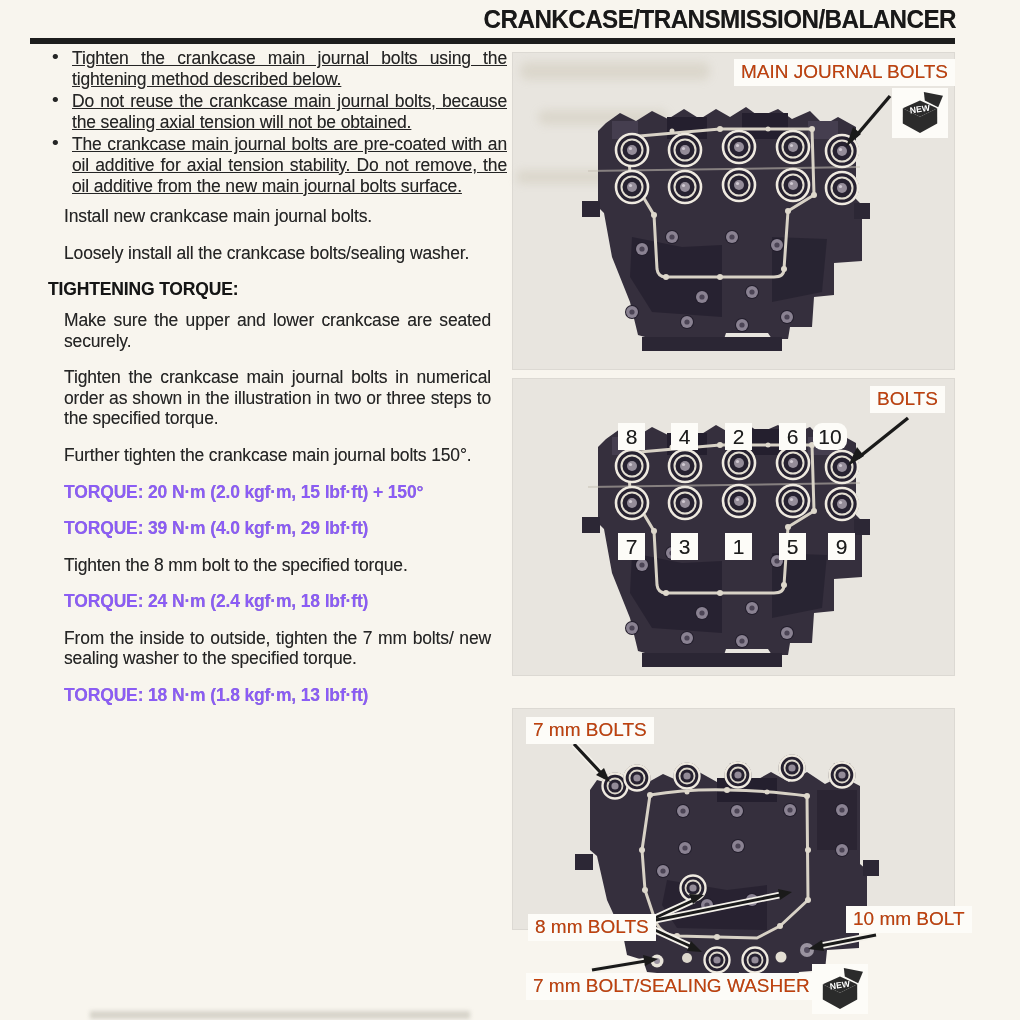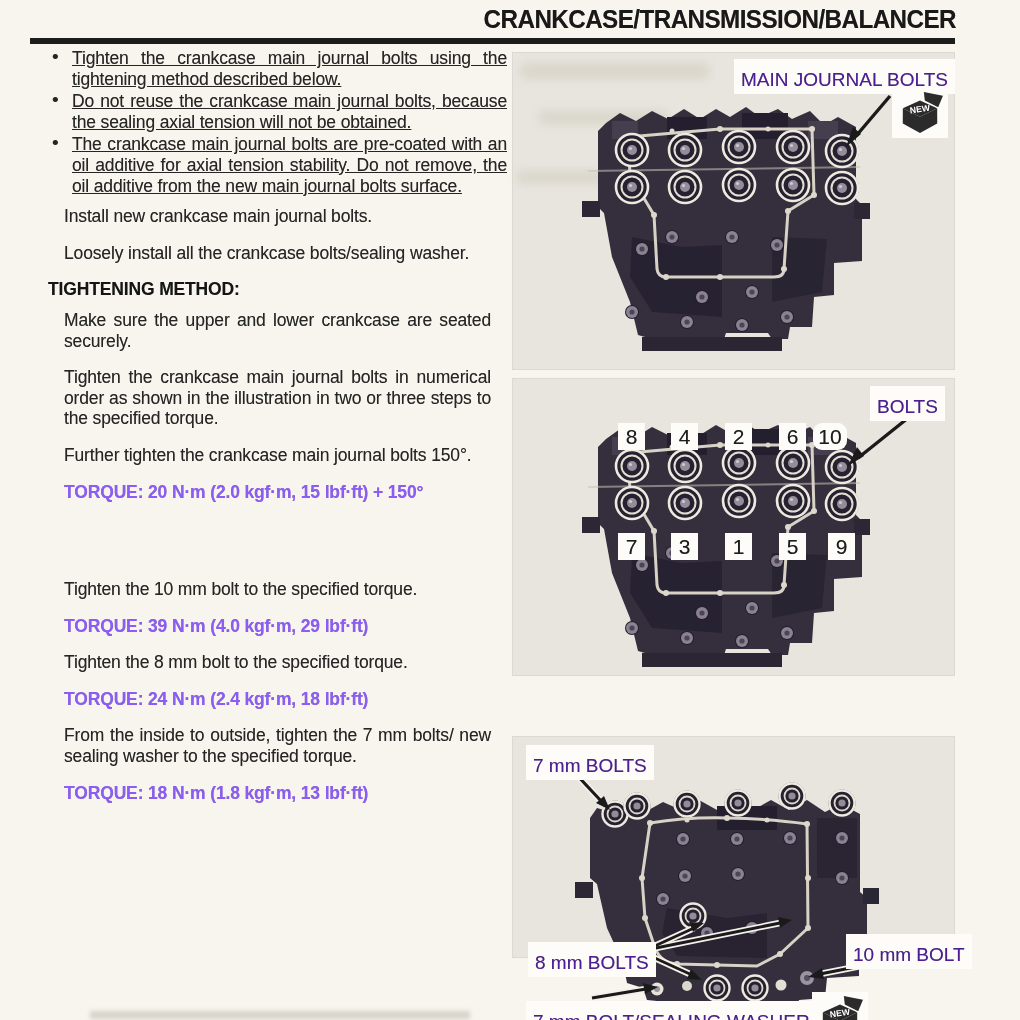--- a/index.html
+++ b/index.html
@@ -23,24 +23,24 @@
   .mt-xl{margin-top:68px;}
   .mt-step{margin-top:77px;}
   .mt-tq{margin-top:16px;}
   .method-head{margin:0;font-size:17.5px;font-weight:bold;color:#151515;}
   .torque{font-weight:bold;color:#8b5cf6;text-align:left;}
   
   .panel{position:absolute;left:512px;width:443px;background:#e8e5df;
          box-shadow:inset 0 0 0 1px rgba(0,0,0,.05);}
   #fig1{top:52px;height:318px;}
   #fig2{top:378px;height:298px;}
-  #fig3{top:736px;height:222px;text-align:center;}
+  #fig3{top:708px;height:222px;text-align:center;}
   .art{position:absolute;left:0;top:0;}
-  .callout{position:absolute;background:#fdfcf8;padding:9px 7px 2px 7px;font-size:19px;
-           line-height:24px;white-space:nowrap;color:#4c1d95;text-shadow:0 0 .3px rgba(0,0,0,.4);}
+  .callout{position:absolute;background:#fdfcf8;padding:1px 7px 2px 7px;font-size:19px;
+           line-height:24px;white-space:nowrap;color:#c2410c;text-shadow:0 0 .3px rgba(0,0,0,.4);}
   .numbox{position:absolute;width:27px;height:27px;background:#fdfcf8;font-size:21px;
           line-height:27px;text-align:center;color:#1c1c1c;text-shadow:0 0 .3px rgba(0,0,0,.4);}
   .numbox.wide{width:34px;}
   .newbox{position:absolute;background:#fdfcf8;display:flex;align-items:center;justify-content:center;}
   .smudge{position:absolute;background:rgba(178,168,140,.22);filter:blur(4px);border-radius:8px;}
   .bleed-bottom{position:absolute;left:90px;top:1011px;width:380px;height:8px;
           background:rgba(140,135,120,.30);filter:blur(2px);}
 </style>
 </head>
 <body>
@@ -177,27 +177,26 @@
 
   <div class="left-col">
     <ul class="bullets">
       <li><span>Tighten the crankcase main journal bolts using the tightening method described below.</span></li>
       <li><span>Do not reuse the crankcase main journal bolts, because the sealing axial tension will not be obtained.</span></li>
       <li><span>The crankcase main journal bolts are pre-coated with an oil additive for axial tension stability. Do not remove, the oil additive from the new main journal bolts surface.</span></li>
     </ul>
     <p class="para mt-sm">Install new crankcase main journal bolts.</p>
     <p class="para">Loosely install all the crankcase bolts/sealing washer.</p>
 
-    <h3 class="method-head mt-xl">TIGHTENING METHOD:</h3>
+    <h3 class="method-head mt-xl">TIGHTENING TORQUE:</h3>
     <p class="para mt-sm">Make sure the upper and lower crankcase are seated securely.</p>
     <p class="para mt-md">Tighten the crankcase main journal bolts in numerical order as shown in the illustration in two or three steps to the specified torque.</p>
     <p class="para mt-md">Further tighten the crankcase main journal bolts 150°.</p>
     <p class="para torque mt-tq">TORQUE: 20 N·m (2.0 kgf·m, 15 lbf·ft) + 150°</p>
 
-    <p class="para mt-step">Tighten the 10 mm bolt to the specified torque.</p>
     <p class="para torque mt-tq">TORQUE: 39 N·m (4.0 kgf·m, 29 lbf·ft)</p>
     <p class="para mt-tq">Tighten the 8 mm bolt to the specified torque.</p>
     <p class="para torque mt-tq">TORQUE: 24 N·m (2.4 kgf·m, 18 lbf·ft)</p>
     <p class="para mt-tq">From the inside to outside, tighten the 7 mm bolts/ new sealing washer to the specified torque.</p>
     <p class="para torque mt-md">TORQUE: 18 N·m (1.8 kgf·m, 13 lbf·ft)</p>
   </div>
 
   <div class="panel" id="fig1">
     <div class="smudge" style="left:8px;top:10px;width:190px;height:18px;"></div>
     <div class="smudge" style="left:26px;top:58px;width:130px;height:15px;"></div>

